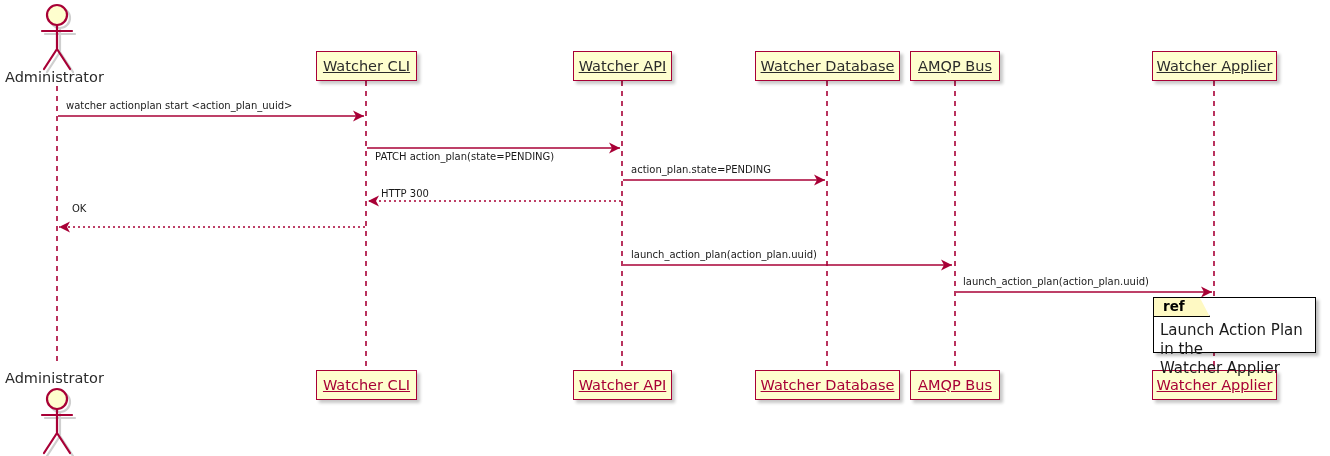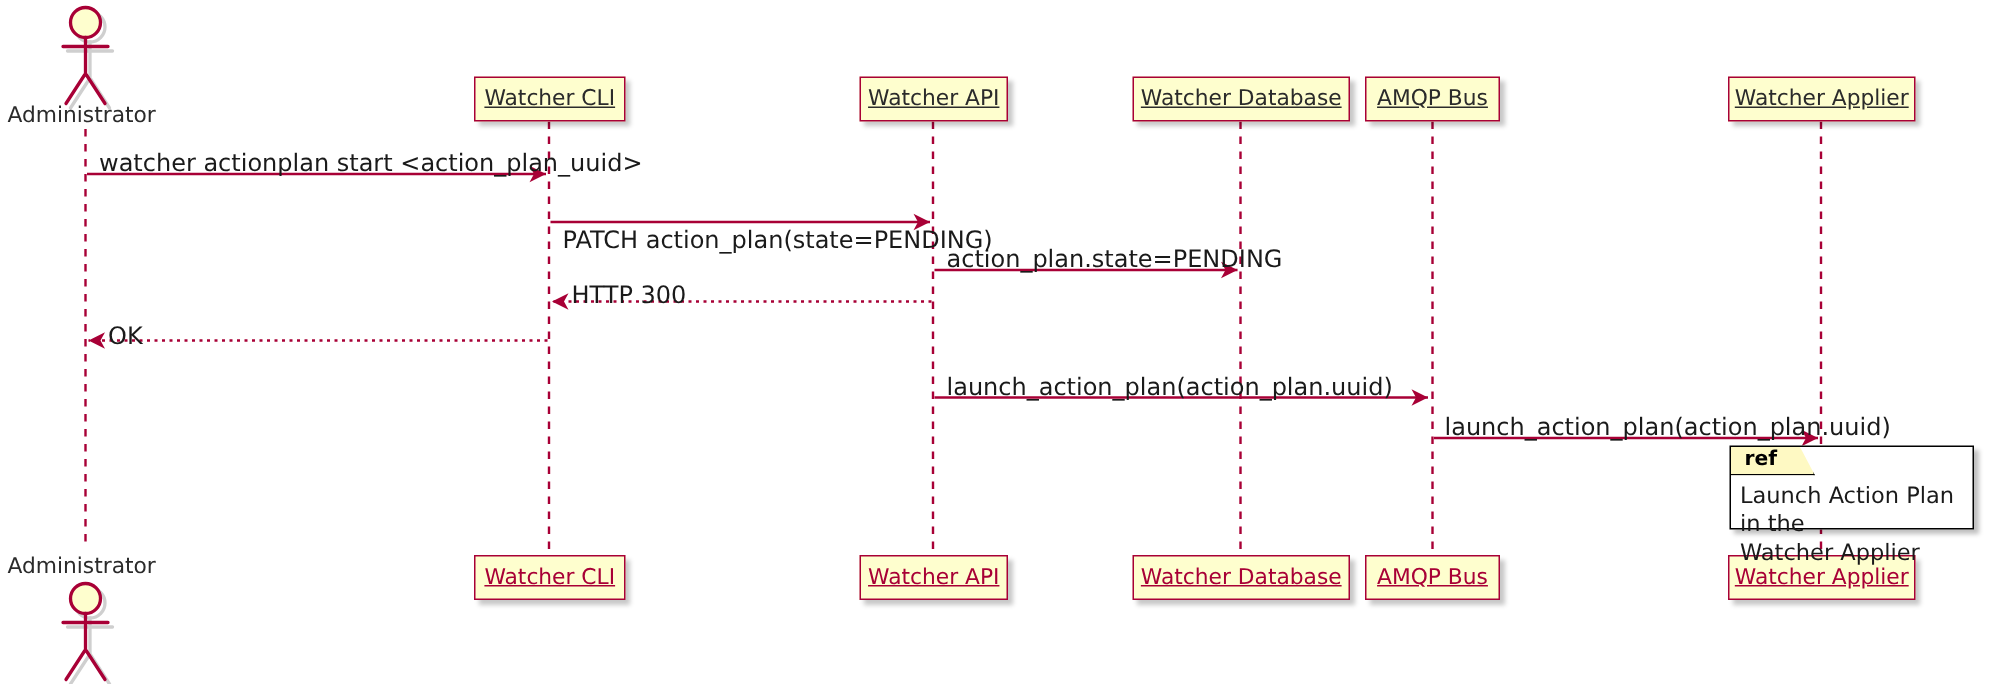--- a/index.html
+++ b/index.html
@@ -92,21 +92,21 @@
     font-size: 14.5px;
     color: #2b2b2b;
     white-space: nowrap;
     line-height: 1;
   }
   .actor-label.bottom {
     color: #2b2b2b;
   }
   .msg-label {
     position: absolute;
-    font-size: 16px;
+    font-size: 10px;
     color: #1a1a1a;
     white-space: nowrap;
     line-height: 1;
   }
   .ref-box {
     position: absolute;
     box-sizing: border-box;
     background: #ffffff;
     border: 1.8px solid #000000;
     box-shadow: 3px 3px 3px rgba(0,0,0,0.25);
@@ -218,21 +218,21 @@
       <div class="pbox bottom" style="left: 1152px; top: 370px; width: 125px; height: 30px;">
         <span>Watcher Applier</span>
       </div>
     </div>
 
   <div id="message-label-layer">
       <div class="msg-label" style="left: 66px; top: 101px;">watcher actionplan start &lt;action_plan_uuid&gt;</div>
       <div class="msg-label" style="left: 375px; top: 133px; margin-top: 19px;">PATCH action_plan(state=PENDING)</div>
       <div class="msg-label" style="left: 631px; top: 165px;">action_plan.state=PENDING</div>
       <div class="msg-label" style="left: 381px; top: 189px;">HTTP 300</div>
-      <div class="msg-label" style="left: 72px; top: 216px;">OK</div>
+      <div class="msg-label" style="left: 72px; top: 204px;">OK</div>
       <div class="msg-label" style="left: 631px; top: 250px;">launch_action_plan(action_plan.uuid)</div>
       <div class="msg-label" style="left: 963px; top: 277px;">launch_action_plan(action_plan.uuid)</div>
     </div>
 
   <div class="ref-box" id="ref-box" style="left: 1153px; top: 297px; width: 163px; height: 56px;">
     <div class="ref-tab" id="ref-tab" style="width: 56px; height: 19px; clip-path: polygon(0px 0px, 46px 0px, 56px 19px, 0px 19px);">ref</div>
     <div class="ref-body" id="ref-body" style="left: 6px; top: 23px; width: 151px;">Launch Action Plan in the
 Watcher Applier</div>
   </div>
 

